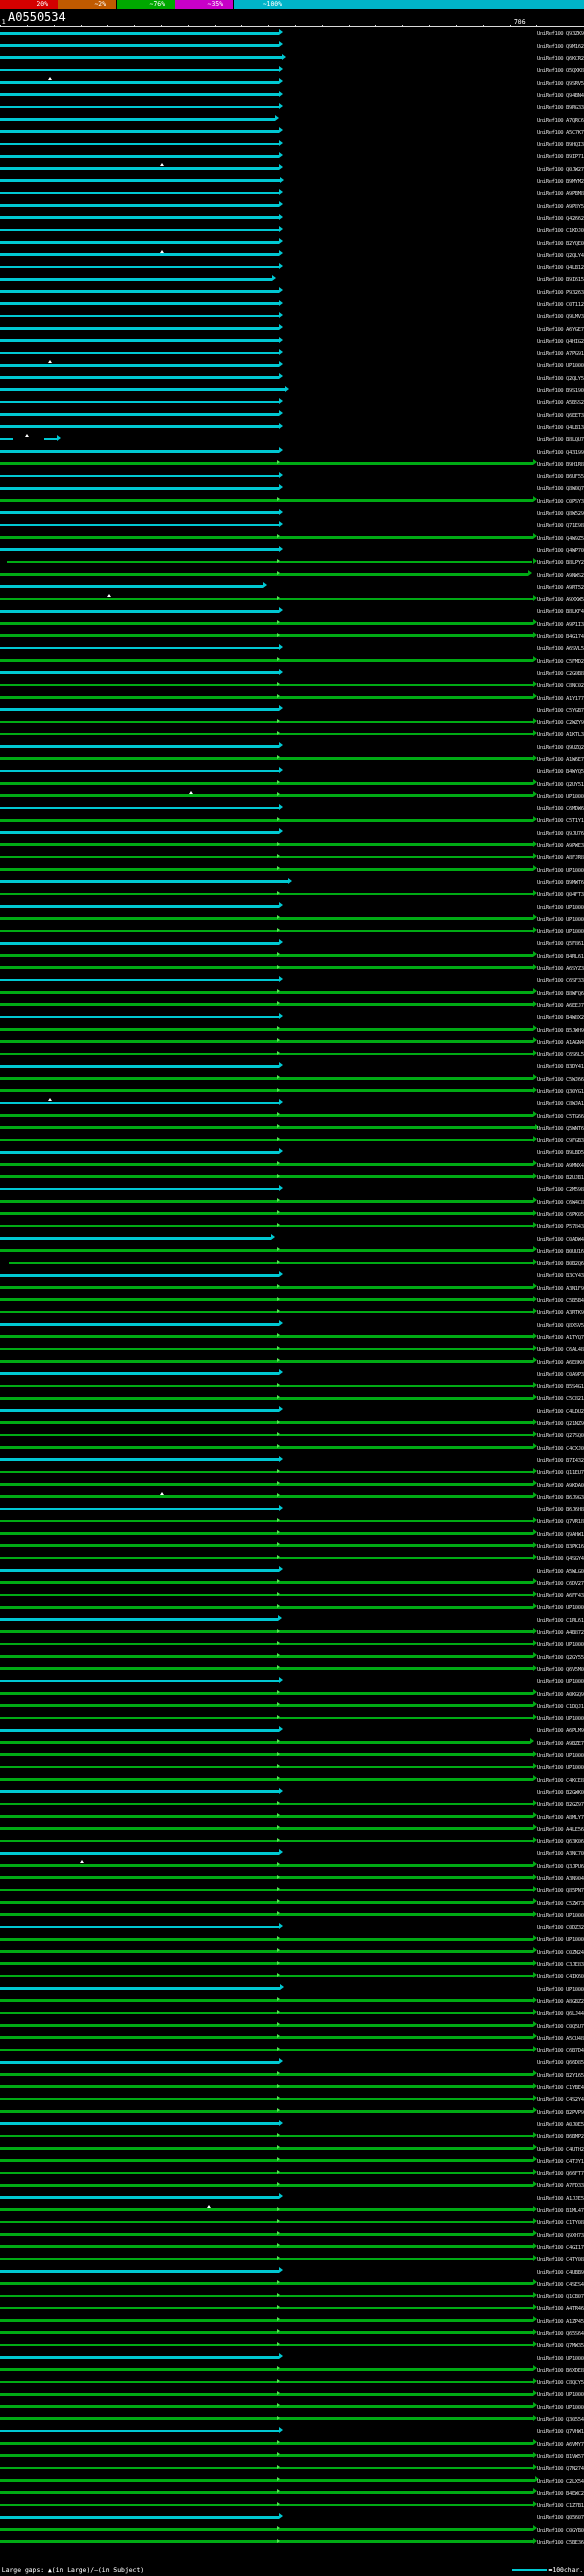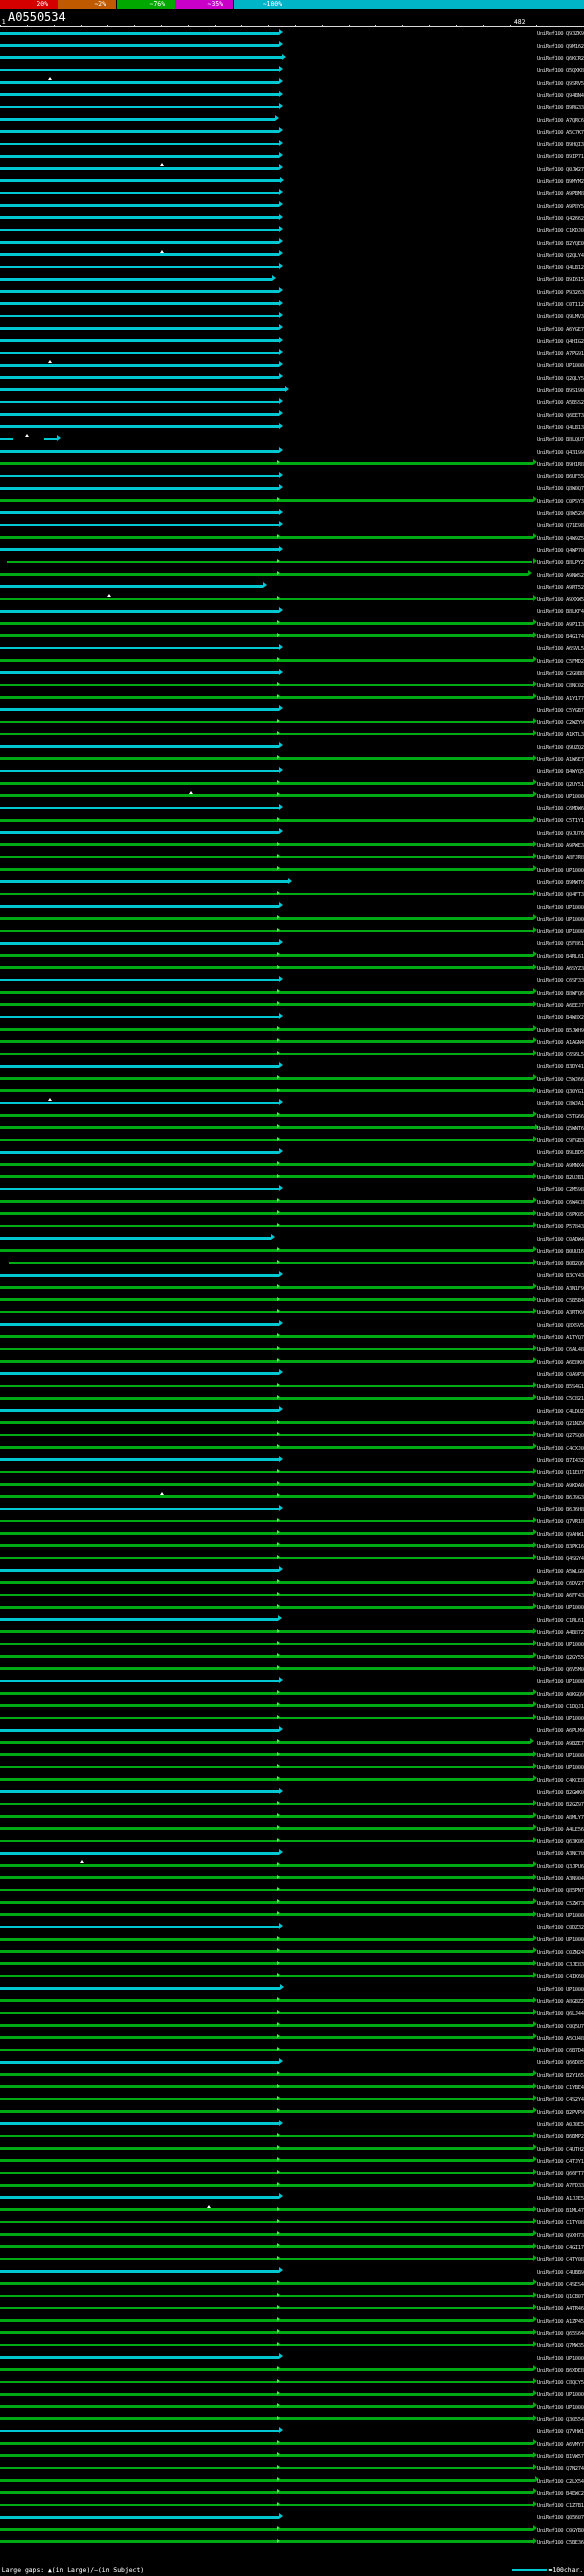--- a/index.html
+++ b/index.html
@@ -57,21 +57,21 @@
     <span class="lab" style="right: 294px;">~100%</span>
     <div class="seg" style="left: 292px; width: 292px; background: rgb(0, 180, 200);"></div>
   </div>
 
 <div id="qrow">
   <span id="qid">A0550534</span>
 </div>
 
 <div id="ruler">
   <span class="rlab" id="rlab-start">1</span>
-  <span class="rlab" id="rlab-end">482</span>
+  <span class="rlab" id="rlab-end">706</span>
   <div class="rline"></div>
 <div class="tick" style="left: 0px;"></div>
     <div class="tick" style="left: 27px;"></div>
     <div class="tick" style="left: 54px;"></div>
     <div class="tick" style="left: 81px;"></div>
     <div class="tick" style="left: 107px;"></div>
     <div class="tick" style="left: 134px;"></div>
     <div class="tick" style="left: 161px;"></div>
     <div class="tick" style="left: 188px;"></div>
     <div class="tick" style="left: 215px;"></div>

